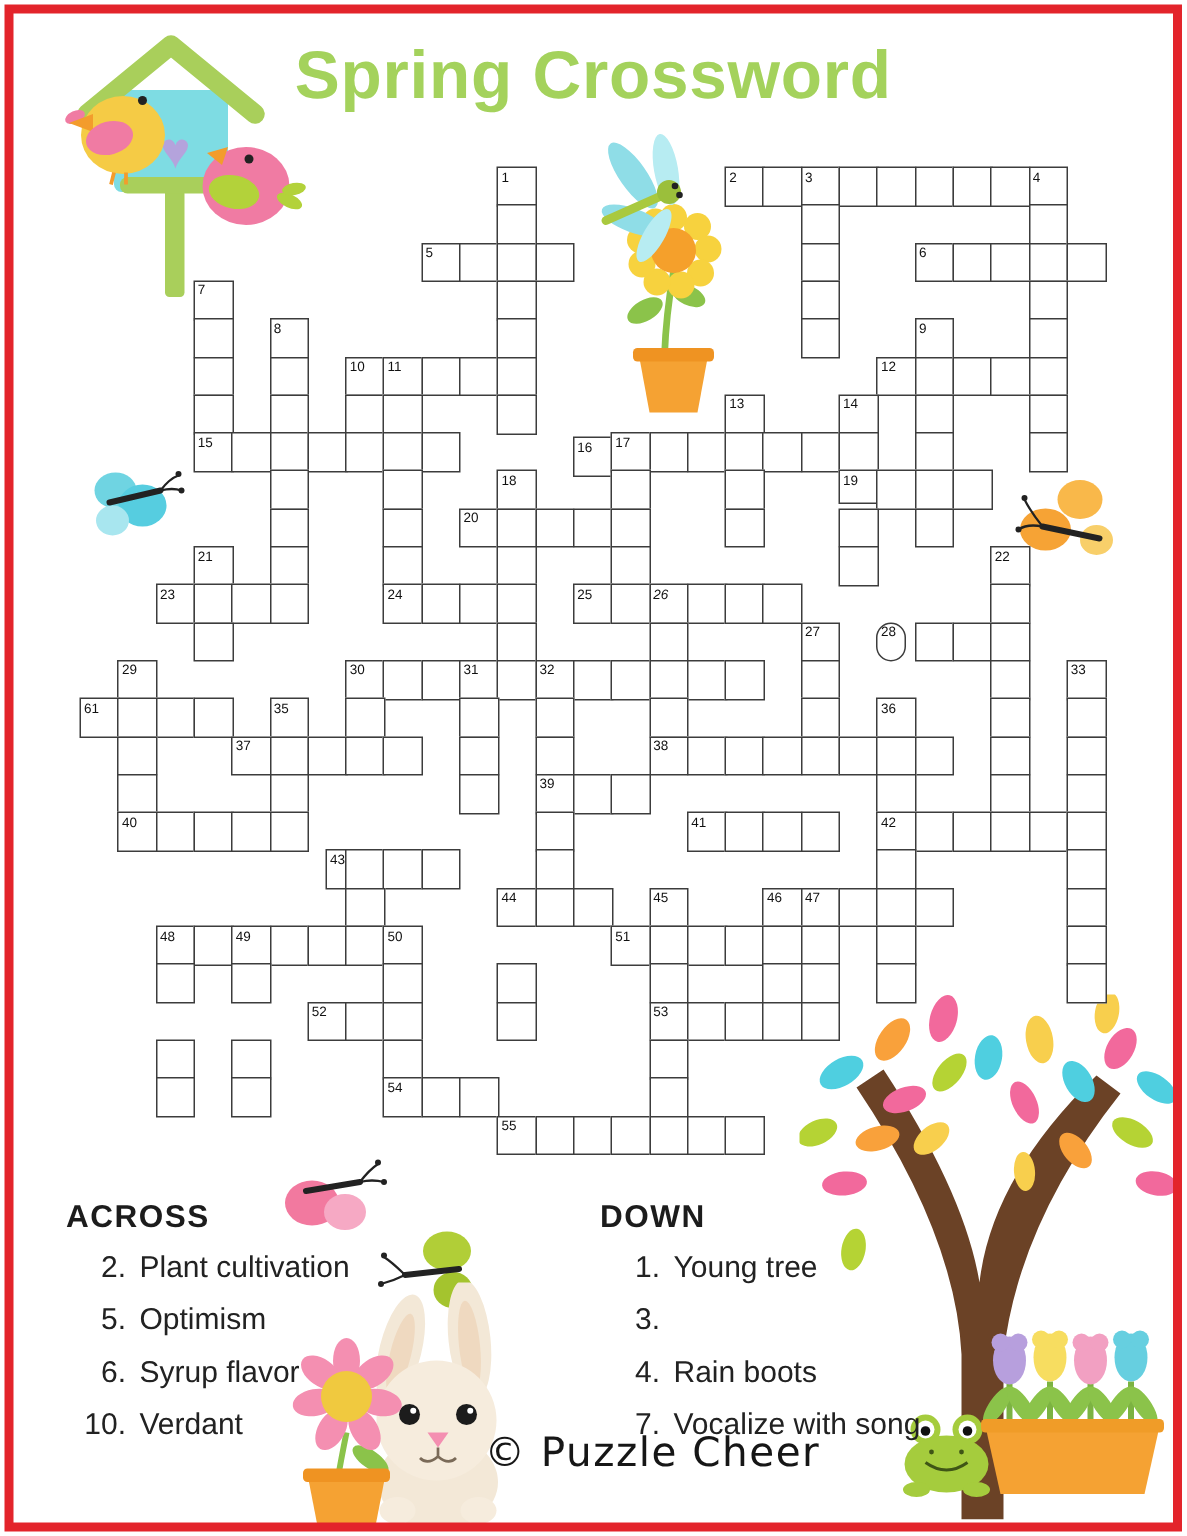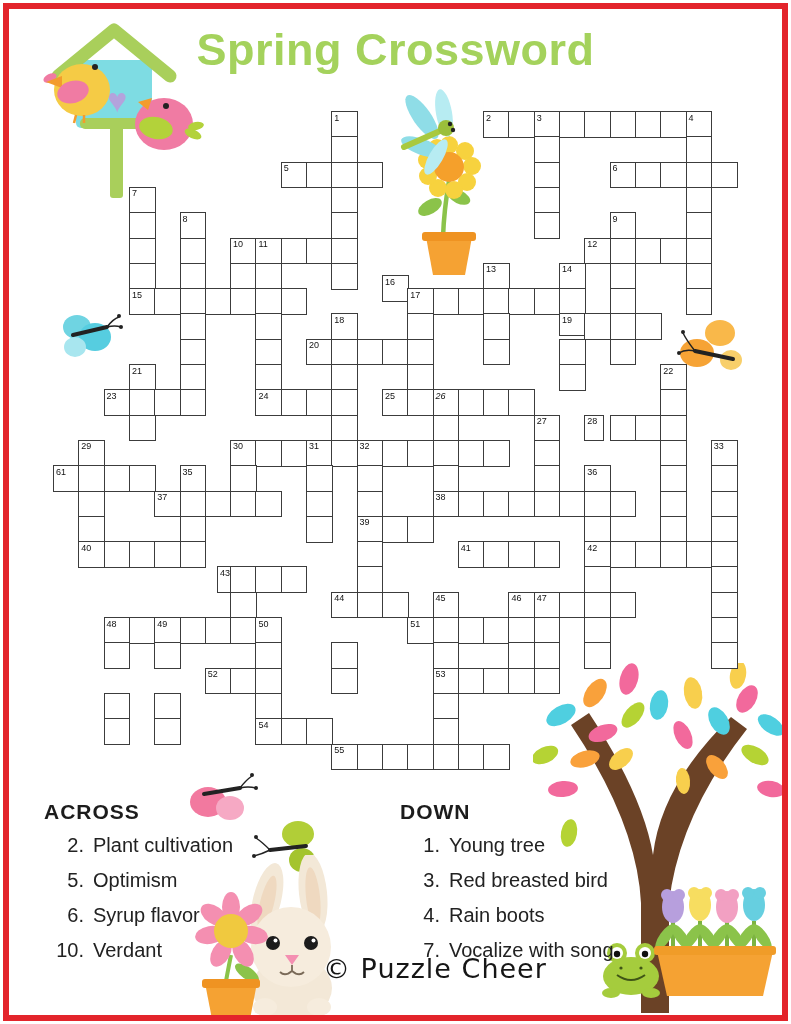--- a/index.html
+++ b/index.html
@@ -333,21 +333,21 @@
     <div class="cell" style="left: 685.5px; top: 262.8px; width: 26.8px; height: 26.8px;"></div>
     <div class="cell" style="left: 128.9px; top: 288.1px; width: 26.8px; height: 26.8px;">
       <span class="cellnum">15</span>
     </div>
     <div class="cell" style="left: 154.2px; top: 288.1px; width: 26.8px; height: 26.8px;"></div>
     <div class="cell" style="left: 179.5px; top: 288.1px; width: 26.8px; height: 26.8px;"></div>
     <div class="cell" style="left: 204.8px; top: 288.1px; width: 26.8px; height: 26.8px;"></div>
     <div class="cell" style="left: 230.1px; top: 288.1px; width: 26.8px; height: 26.8px;"></div>
     <div class="cell" style="left: 255.4px; top: 288.1px; width: 26.8px; height: 26.8px;"></div>
     <div class="cell" style="left: 280.7px; top: 288.1px; width: 26.8px; height: 26.8px;"></div>
-    <div class="cell" style="left: 381.9px; top: 275px; width: 26.8px; height: 26.8px;">
+    <div class="cell" style="left: 381.9px; top: 291px; width: 26.8px; height: 26.8px;">
       <span class="cellnum">16</span>
     </div>
     <div class="cell" style="left: 407.2px; top: 288.1px; width: 26.8px; height: 26.8px;">
       <span class="cellnum">17</span>
     </div>
     <div class="cell" style="left: 432.5px; top: 288.1px; width: 26.8px; height: 26.8px;"></div>
     <div class="cell" style="left: 457.8px; top: 288.1px; width: 26.8px; height: 26.8px;"></div>
     <div class="cell" style="left: 483.1px; top: 288.1px; width: 26.8px; height: 26.8px;"></div>
     <div class="cell" style="left: 508.4px; top: 288.1px; width: 26.8px; height: 26.8px;"></div>
     <div class="cell" style="left: 533.7px; top: 288.1px; width: 26.8px; height: 26.8px;"></div>
@@ -412,21 +412,21 @@
     <div class="cell" style="left: 457.8px; top: 389.3px; width: 26.8px; height: 26.8px;"></div>
     <div class="cell" style="left: 483.1px; top: 389.3px; width: 26.8px; height: 26.8px;"></div>
     <div class="cell" style="left: 508.4px; top: 389.3px; width: 26.8px; height: 26.8px;"></div>
     <div class="cell" style="left: 660.2px; top: 389.3px; width: 26.8px; height: 26.8px;"></div>
     <div class="cell" style="left: 128.9px; top: 414.6px; width: 26.8px; height: 26.8px;"></div>
     <div class="cell" style="left: 331.3px; top: 414.6px; width: 26.8px; height: 26.8px;"></div>
     <div class="cell" style="left: 432.5px; top: 414.6px; width: 26.8px; height: 26.8px;"></div>
     <div class="cell" style="left: 533.7px; top: 414.6px; width: 26.8px; height: 26.8px;">
       <span class="cellnum">27</span>
     </div>
-    <div class="cell" style="left: 584.3px; top: 414.6px; width: 20px; height: 26.8px;">
+    <div class="cell" style="left: 584.3px; top: 414.6px; width: 20px; height: 26.8px; border-radius: 12px;">
       <span class="cellnum">28</span>
     </div>
     <div class="cell" style="left: 609.6px; top: 414.6px; width: 26.8px; height: 26.8px;"></div>
     <div class="cell" style="left: 634.9px; top: 414.6px; width: 26.8px; height: 26.8px;"></div>
     <div class="cell" style="left: 660.2px; top: 414.6px; width: 26.8px; height: 26.8px;"></div>
     <div class="cell" style="left: 78.3px; top: 439.9px; width: 26.8px; height: 26.8px;">
       <span class="cellnum">29</span>
     </div>
     <div class="cell" style="left: 230.1px; top: 439.9px; width: 26.8px; height: 26.8px;">
       <span class="cellnum">30</span>
@@ -643,21 +643,20 @@
 </div>
 <div class="cluebox" id="down">
   <div class="cluehead">DOWN</div>
   <ul class="clues">
       <li>
         <span class="num">1.</span>
         <span>Young tree</span>
       </li>
       <li>
         <span class="num">3.</span>
-        <span>Red breasted bird</span>
       </li>
       <li>
         <span class="num">4.</span>
         <span>Rain boots</span>
       </li>
       <li>
         <span class="num">7.</span>
         <span>Vocalize with song</span>
       </li>
     </ul>

